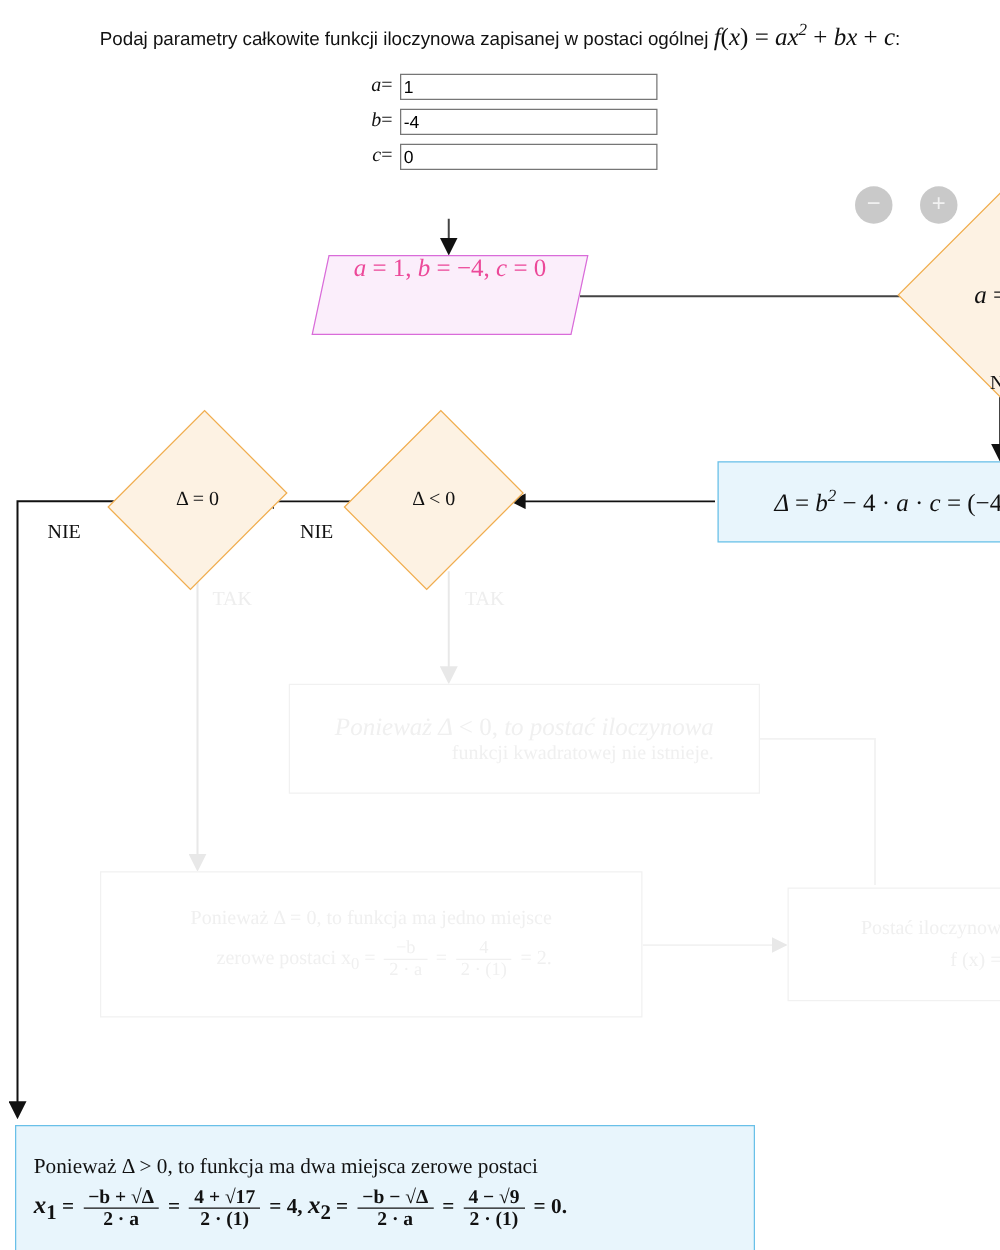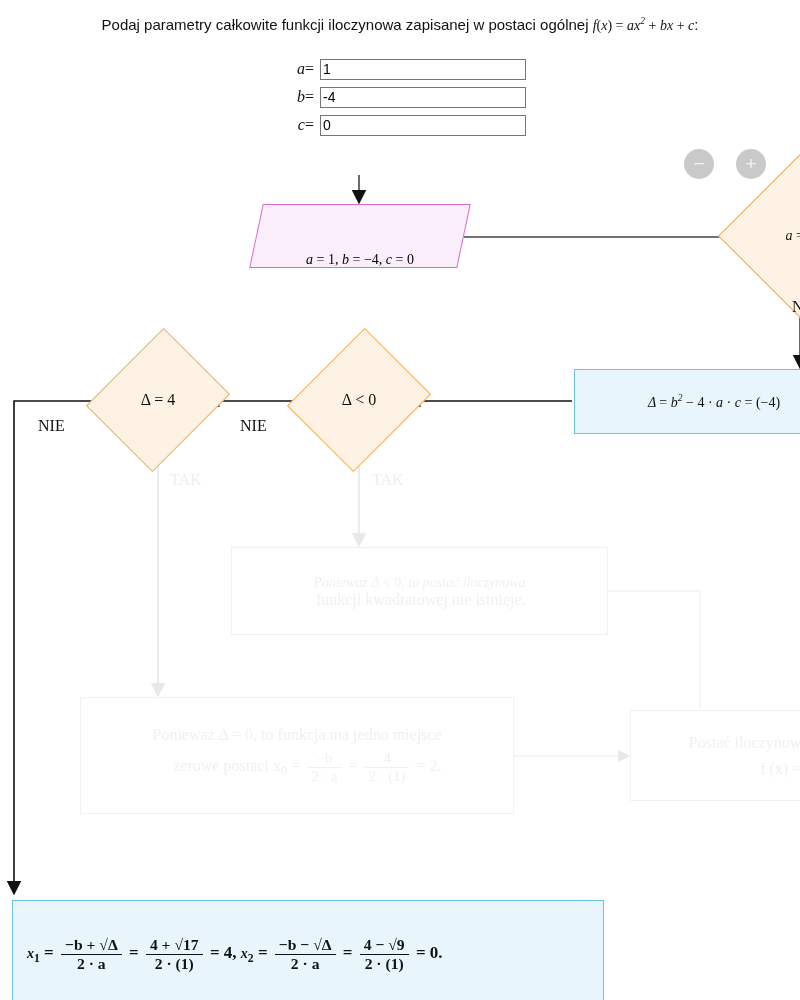--- a/index.html
+++ b/index.html
@@ -13,21 +13,21 @@
 
   .prompt {
     position: absolute;
     left: 0; top: 16px; width: 800px;
     text-align: center;
     font-family: "Liberation Sans", sans-serif;
     font-size: 15px;
     color: #111;
     white-space: nowrap;
   }
-  .mathsr { font-family: "Liberation Serif", serif; font-style: italic; font-size: 14px; }
+  .mathsr { font-family: "Liberation Serif", serif; font-style: italic; font-size: 20px; }
   .mupr { font-style: normal; }
   sup.exp { font-size: 0.68em; vertical-align: super; font-style: italic; }
 
   
   .inputs { position: absolute; left: 276px; top: 55px; }
   .inrow { display: flex; align-items: center; height: 28px; margin-bottom: 0px; }
   .inlbl {
     width: 38px; text-align: right; padding-right: 6px;
     font-family: "Liberation Serif", serif; font-style: italic; font-size: 16px; color:#111;
   }
@@ -55,36 +55,36 @@
 
   .parallelogram {
     left: 256px; top: 204px; width: 208px; height: 64px;
   }
   .parallelogram .shape {
     position: absolute; inset: 0;
     background: #fbeefb; border: 1px solid #d96bd9;
     transform: skewX(-12deg);
   }
   .parallelogram .txt {
-    position: absolute; inset: 0; display: flex; align-items: flex-end; justify-content: center;
-    font-size: 16px; color: #000000;
+    position: absolute; inset: 0; display: flex; align-items: flex-start; justify-content: center;
+    font-size: 16px; color: #ec4899;
   }
 
   .diamond { }
   .diamond .shape {
     position: absolute; inset: 0;
     background: #fdf2e3; border: 1px solid #f0ad4e;
     transform: rotate(45deg);
   }
   .diamond .txt {
     position: absolute; inset: 0; display: flex; align-items: center; justify-content: center;
     font-size: 16px; color: #111; white-space: nowrap;
   }
   #node-a0     { left: 742px; top: 178px; width: 116px; height: 116px; }
-  #node-dlt-lt { left: 312px; top: 345px; width: 94px;  height: 110px; }
+  #node-dlt-lt { left: 300px; top: 345px; width: 94px;  height: 110px; }
   #node-dlt-eq { left: 111px; top: 345px; width: 94px;  height: 110px; }
 
   .rect {
     background: #e8f5fc; border: 1px solid #69c0e8;
     display: flex; align-items: center; justify-content: center;
     text-align: center; font-size: 16px; color: #111; padding: 6px 14px;
   }
   #node-delta { left: 574px; top: 369px; width: 280px; height: 65px; white-space: nowrap; }
   #node-result {
     left: 12px; top: 900px; width: 592px; height: 108px;
@@ -189,21 +189,21 @@
     </div>
   </div>
 
   <div class="node diamond" id="node-dlt-lt">
     <div class="shape"></div>
     <div class="txt">Δ &lt; 0</div>
   </div>
 
   <div class="node diamond" id="node-dlt-eq">
     <div class="shape"></div>
-    <div class="txt">Δ = 4</div>
+    <div class="txt">Δ = 0</div>
   </div>
 
   <div class="node rect" id="node-delta">
     <span class="mathsr">Δ <span class="mupr">=</span> b<sup class="exp mupr">2</sup> <span class="mupr">− 4 ·</span> a <span class="mupr">·</span> c <span class="mupr">= (−4)</span></span>
   </div>
 
   <div class="node rect faded" id="node-nodelta">
     <div>
       <span class="l">
         <span class="mathsr" style="color:inherit;">Ponieważ Δ <span class="mupr">&lt; 0,</span> to postać iloczynowa</span>
@@ -233,20 +233,21 @@
   </div>
 
   <div class="node rect faded" id="node-prodf">
     <div>
       <span class="r">Postać iloczynow</span>
       <span class="r" style="margin-top:8px;">f (x) =</span>
     </div>
   </div>
 
   <div class="node rect" id="node-result">
+    <span class="ln1">Ponieważ Δ &gt; 0, to funkcja ma dwa miejsca zerowe postaci</span>
     <span class="ln2">
       <span class="mathsr" style="font-style:italic;">x<sub style="font-style:normal;">1</sub></span> =
       <span class="frac">
         <span class="num">−b + √Δ</span>
         <span class="den">2 · a</span>
       </span>
       =
       <span class="frac">
         <span class="num">4 + √17</span>
         <span class="den">2 · (1)</span>

